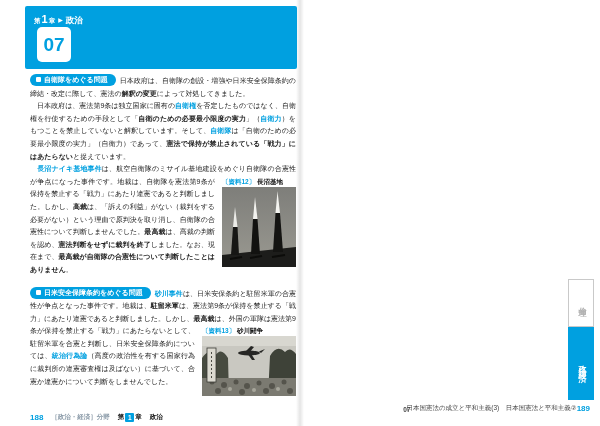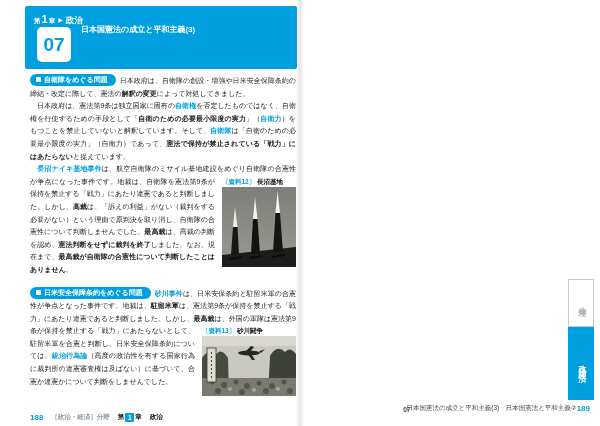--- a/index.html
+++ b/index.html
@@ -73,21 +73,20 @@
 <div class="canvas">
 
   <section class="page left">
 
     <header class="banner">
       <div class="chapter-line">
         <span class="ch-pre">第</span><span class="ch-num">1</span><span class="ch-pre">章</span><span class="ch-arrow">▶</span><span class="ch-topic">政治</span>
       </div>
       <div class="num-box">07</div>
       <div class="titles">
-        <div class="t-small">日本国憲法の成立と平和主義(3)</div>
       </div>
     </header>
 
     <div class="body-text lp-body">
       <p class="para">
         <span class="pill"><span class="pill-sq"></span><span>自衛隊をめぐる問題</span></span><span><span>日本政府は、自衛隊の創設・増強や日米安全保障条約の締結・改定に際して、憲法の</span><span class="b">解釈の変更</span><span>によって対処してきました。</span></span>
       </p>
       <p class="para"><span>　日本政府は、憲法第9条は独立国家に固有の</span><span class="k">自衛権</span><span>を否定したものではなく、自衛権を行使するための手段として「</span><span class="b">自衛のための必要最小限度の実力</span><span>」（</span><span class="k">自衛力</span><span>）をもつことを禁止していないと解釈しています。そして、</span><span class="k">自衛隊</span><span>は「自衛のための必要最小限度の実力」（自衛力）であって、</span><span class="b">憲法で保持が禁止されている「戦力」にはあたらない</span><span>と捉えています。</span></p>
       <p class="para">
         <span><span>　</span><span class="k">長沼ナイキ基地事件</span><span>は、航空自衛隊のミサイル基地建設をめぐり自衛隊の</span></span><span class="photo-float w74">

